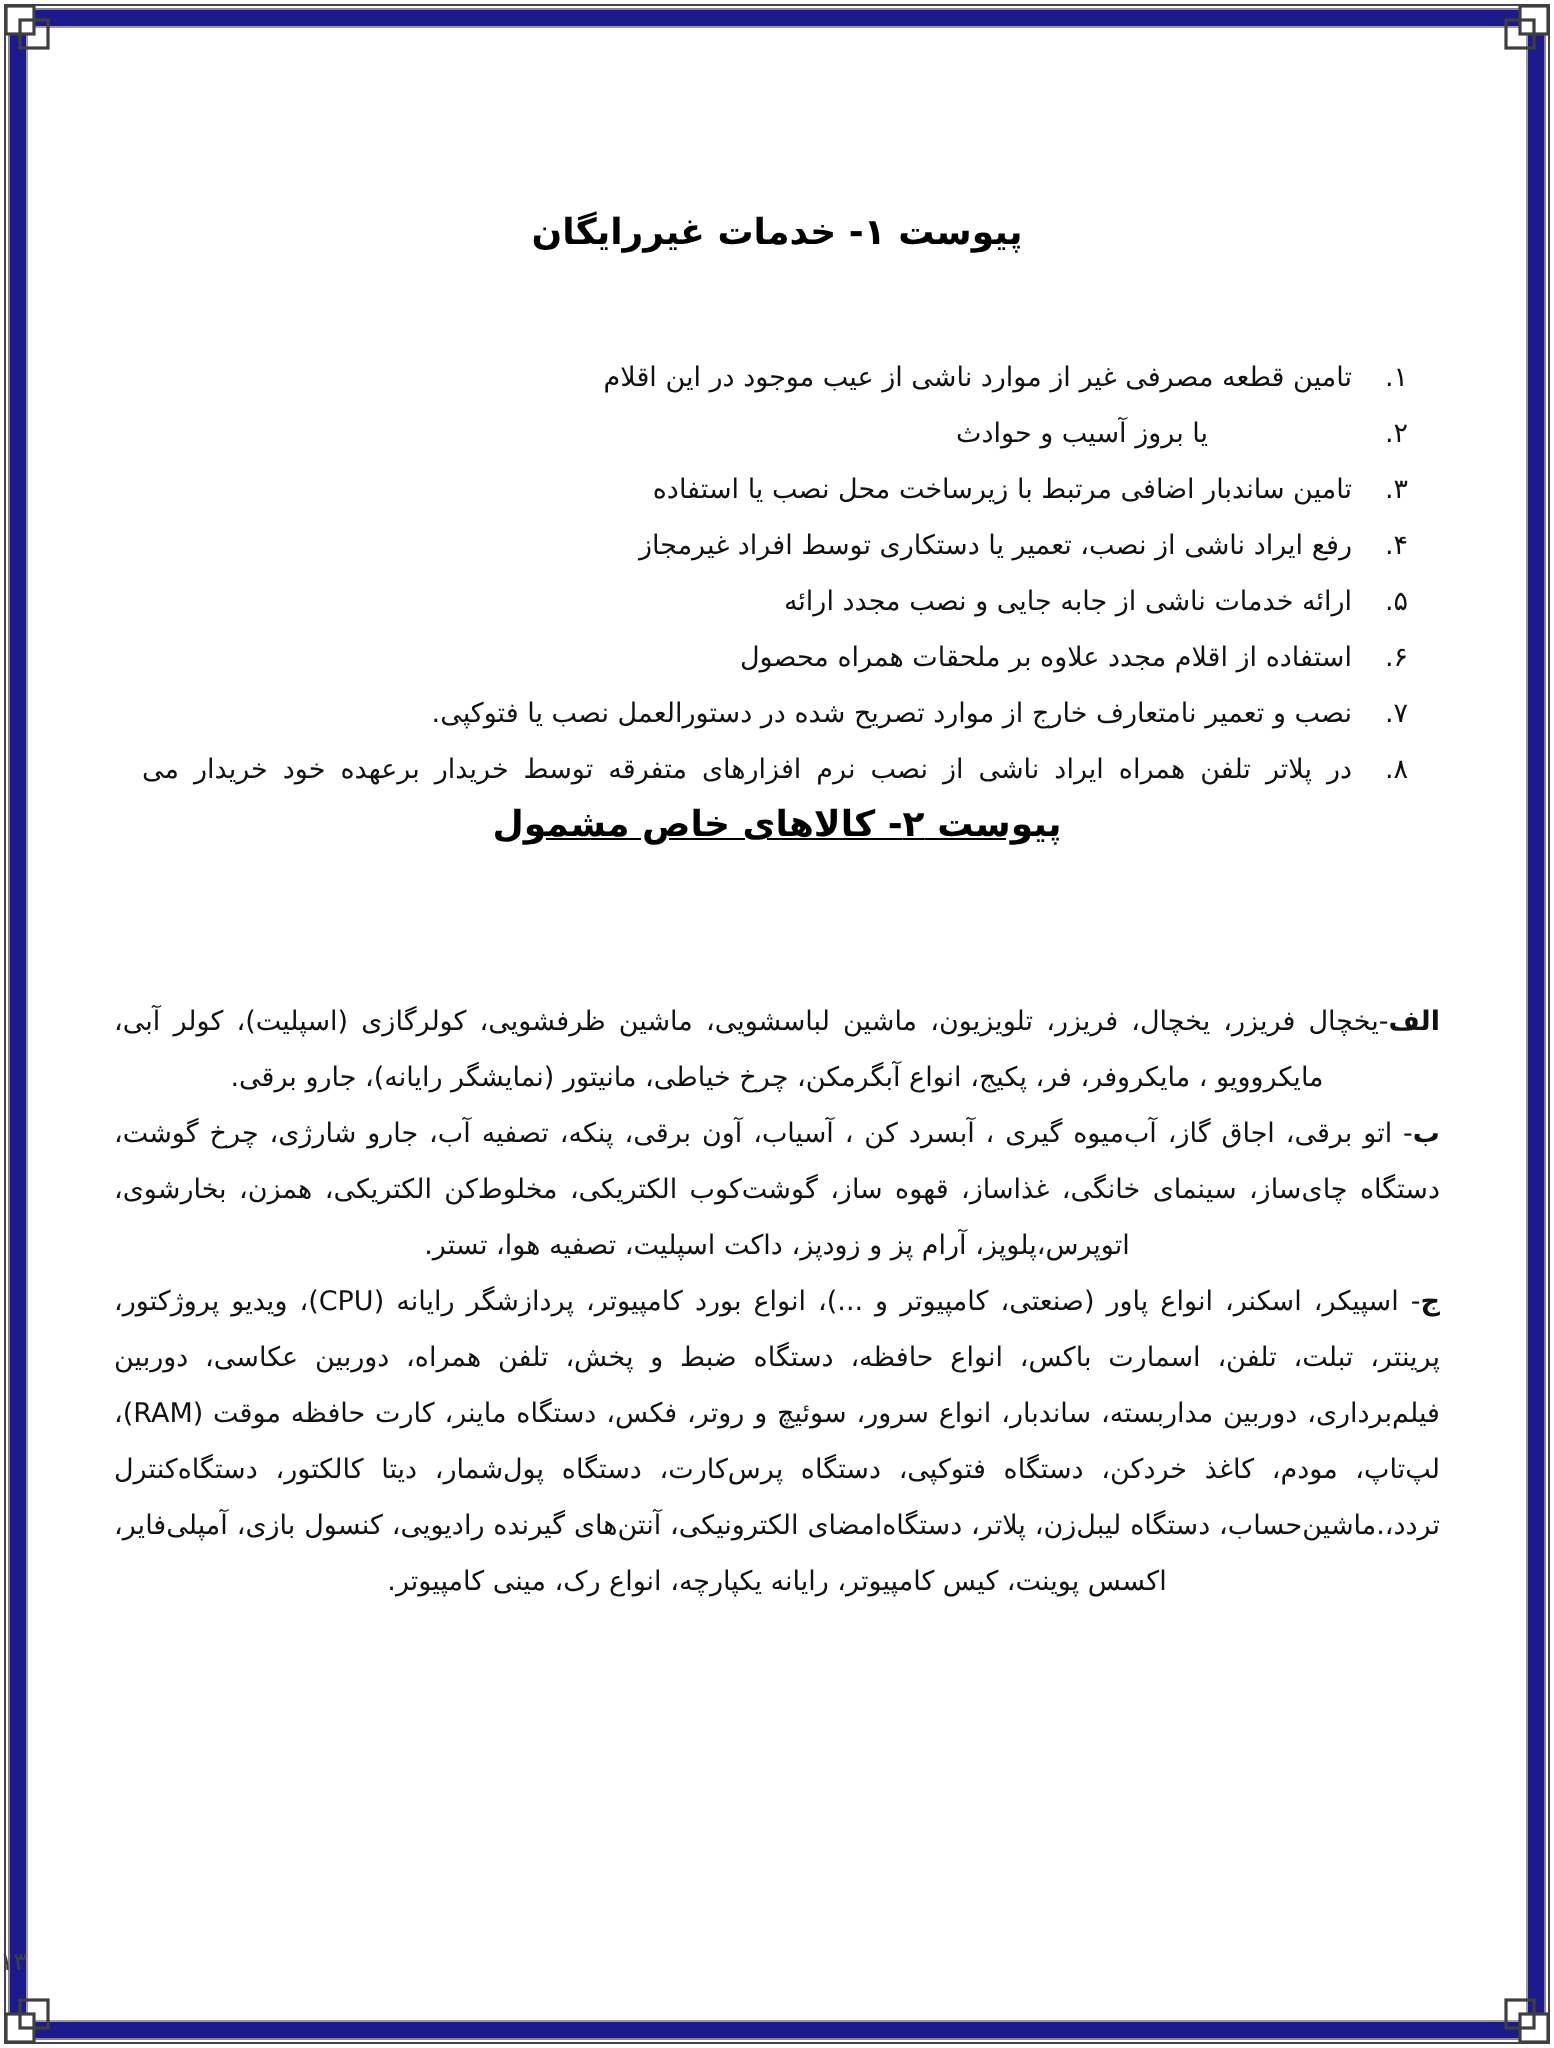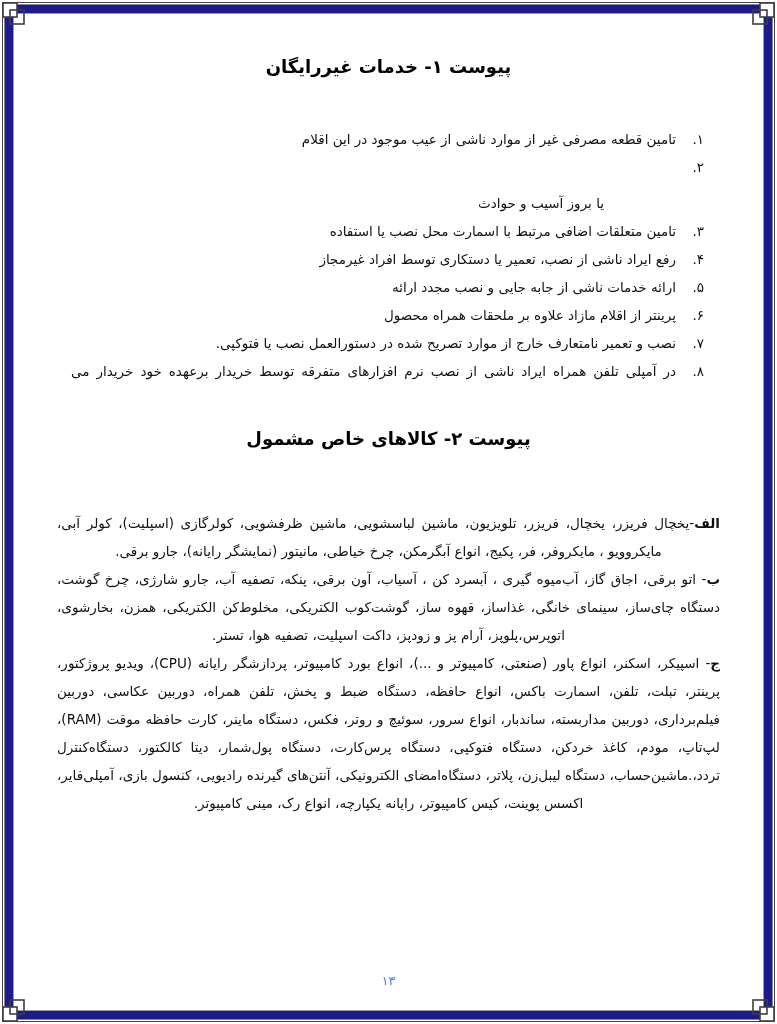--- a/index.html
+++ b/index.html
@@ -36,34 +36,34 @@
   .knot.br{bottom:0;right:0;transform:scale(-1,-1);}
   
   .content{
     position:absolute; top:0; right:57px; left:57px;
     font-size:13.5px; line-height:28px;
   }
   .doc-title{
     margin:0; text-align:center;
     font-size:18px; font-weight:bold; color:#000;
   }
-  .title-1{margin-top:53px;}
-  .title-2{margin-top:40px;}
+  .title-1{margin-top:103px;}
+  .title-2{text-decoration:underline;}
   .numbered-list{margin-top:44px; padding-right:16px; padding-left:14px;}
   .list-item{display:flex; align-items:flex-start;}
   .list-item .num{flex:0 0 28px; white-space:nowrap;}
   .list-item .itxt{flex:1; text-align:justify;}
   .itxt .main-j{display:block; text-align:justify; text-align-last:justify;}
-  .itxt .cont{display:block; padding-right:72px; text-align:left; text-align-last:right;margin-top:36px;}
-  .paras{margin-top:56px;}
+  .itxt .cont{display:block; padding-right:72px; text-align:left; text-align-last:right;}
+  .paras{margin-top:70px;}
   .para{margin:0; text-align:justify; text-align-last:center;}
   .para .plabel{font-weight:bold;}
   .page-num{
     position:absolute; bottom:36px; left:0; right:0;
-    text-align:center; font-size:12.5px; color:#3b82f6;
+    text-align:left; font-size:12.5px; color:#404040;
   }
 </style>
 </head>
 <body>
 
 <div class="page">
 
   <div class="frame-line"></div>
   <div class="frame-band"></div>
 
@@ -97,47 +97,47 @@
 
       <div class="list-item">
         <span class="num">۲.</span>
         <span class="itxt">
           <span class="cont">یا بروز آسیب و حوادث</span>
         </span>
       </div>
 
       <div class="list-item">
         <span class="num">۳.</span>
-        <span class="itxt">تامین متعلقات اضافی مرتبط با اسمارت محل نصب یا استفاده</span>
+        <span class="itxt">تامین ساندبار اضافی مرتبط با زیرساخت محل نصب یا استفاده</span>
       </div>
 
       <div class="list-item">
         <span class="num">۴.</span>
         <span class="itxt">رفع ایراد ناشی از نصب، تعمیر یا دستکاری توسط افراد غیرمجاز</span>
       </div>
 
       <div class="list-item">
         <span class="num">۵.</span>
         <span class="itxt">ارائه خدمات ناشی از جابه جایی و نصب مجدد ارائه</span>
       </div>
 
       <div class="list-item">
         <span class="num">۶.</span>
-        <span class="itxt">پرینتر از اقلام مازاد علاوه بر ملحقات همراه محصول</span>
+        <span class="itxt">استفاده از اقلام مجدد علاوه بر ملحقات همراه محصول</span>
       </div>
 
       <div class="list-item">
         <span class="num">۷.</span>
         <span class="itxt">نصب و تعمیر نامتعارف خارج از موارد تصریح شده در دستورالعمل نصب یا فتوکپی.</span>
       </div>
 
       <div class="list-item">
         <span class="num">۸.</span>
         <span class="itxt">
-          <span class="main-j">در آمپلی تلفن همراه ایراد ناشی از نصب نرم افزارهای متفرقه توسط خریدار برعهده خود خریدار می</span>
+          <span class="main-j">در پلاتر تلفن همراه ایراد ناشی از نصب نرم افزارهای متفرقه توسط خریدار برعهده خود خریدار می</span>
         </span>
       </div>
 
     </div>
 
     <h1 class="doc-title title-2">پیوست ۲- کالاهای خاص مشمول</h1>
 
     <div class="paras">
 
       <p class="para"><b class="plabel">الف</b><span>-یخچال فریزر، یخچال، فریزر، تلویزیون، ماشین لباسشویی، ماشین ظرفشویی، کولرگازی (اسپلیت)، کولر آبی، مایکروویو ، مایکروفر، فر، پکیج، انواع آبگرمکن، چرخ خیاطی، مانیتور (نمایشگر رایانه)، جارو برقی.</span></p>

